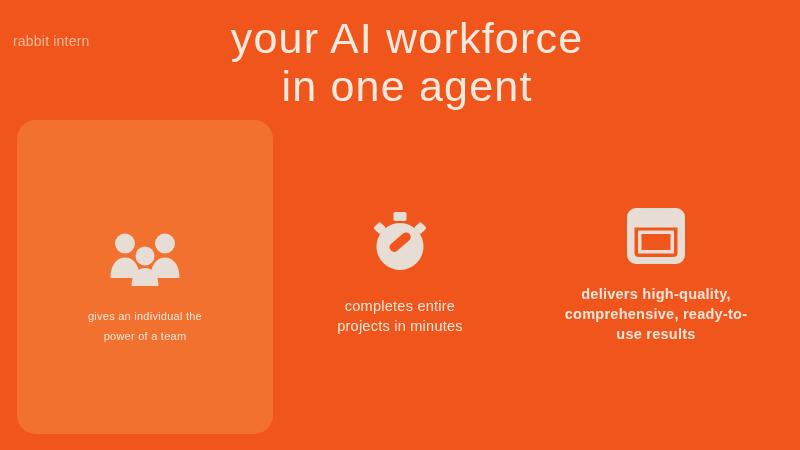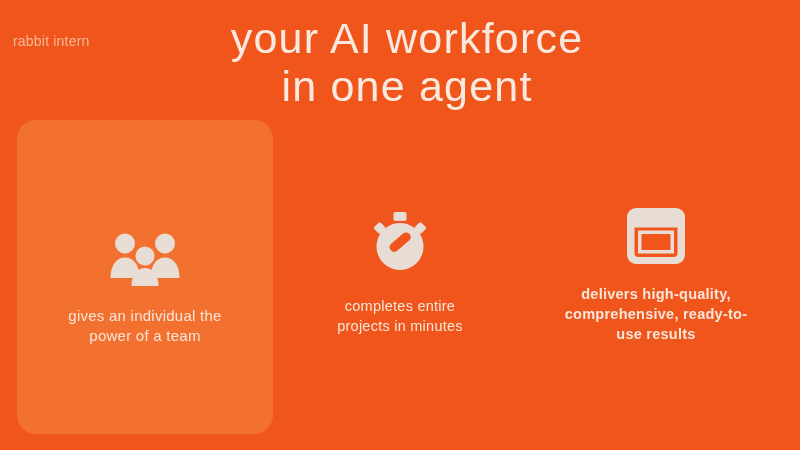--- a/index.html
+++ b/index.html
@@ -75,21 +75,21 @@
     line-height: 20px;
     font-weight: 300;
     letter-spacing: 0.25px;
     white-space: pre-line;
   }
 
   #feature-1 { left: 27px;  top: 212px; width: 236px; }
   #feature-2 { left: 300px; top: 202px; width: 200px; }
   #feature-3 { left: 525px; top: 190px; width: 262px; }
 
-  #feature-1 .caption { font-size: 15px; }
+  #feature-1 .caption { font-size: 11px; }
   #feature-2 .caption { font-size: 14.5px; }
   #feature-3 .caption { font-size: 14.5px; font-weight: bold; }
 
   svg { display: block; }
 </style>
 </head>
 <body>
 
 <div id="slide">
 

